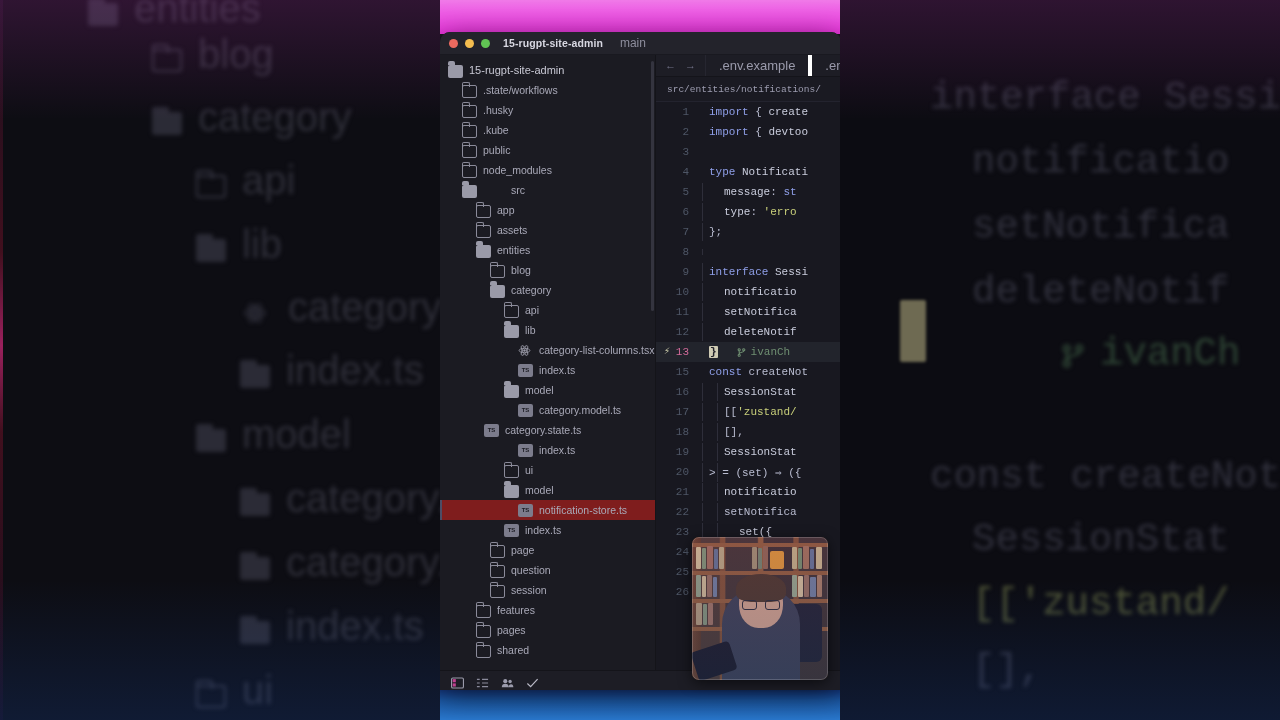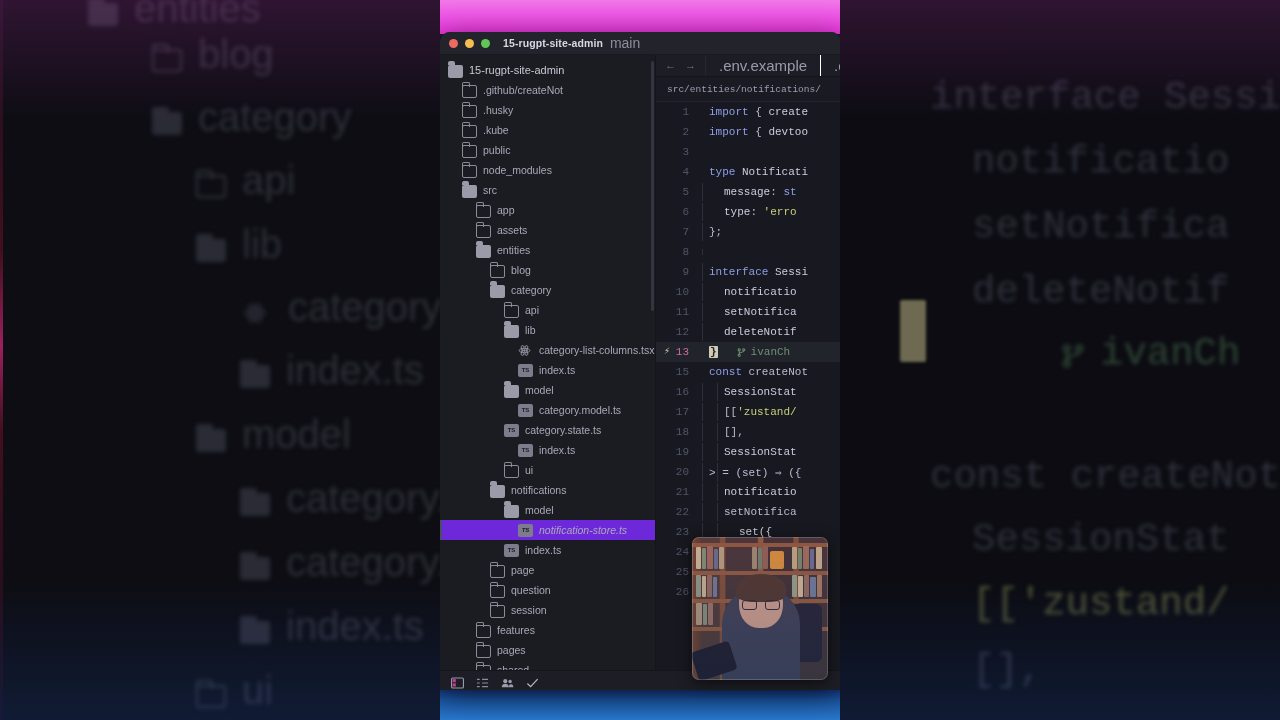--- a/index.html
+++ b/index.html
@@ -88,36 +88,36 @@
     height:23px; flex:0 0 23px; background:#23232b;
     display:flex; align-items:center; padding-left:9px; gap:7px;
     border-bottom:1px solid #191920;
   }
   .dot{ width:9px; height:9px; border-radius:50%; display:block; }
   .dot.r{ background:#ec6a5f; } .dot.y{ background:#f4bd4f; } .dot.g{ background:#61c554; }
   .title-proj{
     margin-left:6px; font-size:10.5px; color:#d8d8e2; font-weight:bold;
     letter-spacing:.1px;
   }
-  .title-branch{ font-size:14px; color:#8d8d9c; }
+  .title-branch{ margin-left:10px; font-size:12px; color:#8d8d9c; }
 
   .ide-body{ flex:1; display:flex; min-height:0; }
 
   
   .tree{
     width:216px; flex:0 0 216px; background:#1b1b22;
     padding-top:5px; overflow:hidden; position:relative;
     border-right:1px solid #141419;
   }
   .row{
     height:20px; display:flex; align-items:center;
     font-size:10.5px; color:#a9a9b8; white-space:nowrap;
     padding-right:4px; position:relative;
   }
-  .row.sel{ background:#6d28d9;font-style:italic; }
+  .row.sel{ background:#7f1d1d; }
   .row.sel:before{
     content:""; position:absolute; left:0; top:0; bottom:0; width:2px; background:#4c4d66;
   }
   .row.root{ color:#c8c8d4; font-size:11px; }
   .ic{ width:15px; height:13px; flex:0 0 15px; margin-right:6px; position:relative; }
   
   .ic.fo{ border:1.2px solid #8b8b9a; border-radius:2px; margin-top:2px; }
   .ic.fo:before{
     content:""; position:absolute; left:-1.2px; top:-4px; width:6px; height:4px;
     border:1.2px solid #8b8b9a; border-bottom:none; border-radius:2px 2px 0 0;
@@ -148,21 +148,21 @@
     height:22px; flex:0 0 22px; display:flex; align-items:stretch;
     background:#1d1d25; border-bottom:1px solid #14141a;
   }
   .navbtns{
     display:flex; align-items:center; gap:9px; padding:0 9px;
     border-right:1px solid #262630;
   }
   .arrow{ font-size:11px; color:#74748a; line-height:1; }
   .tab{
     display:flex; align-items:center; padding:0 13px;
-    font-size:15px; color:#9a9aab; border-right:1px solid #ffffff;
+    font-size:13px; color:#9a9aab; border-right:4px solid #ffffff;
     white-space:nowrap;
   }
   .breadcrumb{
     height:25px; flex:0 0 25px; display:flex; align-items:center;
     padding-left:11px; font-family:"Liberation Mono", monospace;
     font-size:9.5px; color:#9d9db0; white-space:nowrap; overflow:hidden;
     border-bottom:1px solid #23232e;
     background:#1a1a22;
   }
   .code{
@@ -352,39 +352,39 @@
       <div class="ide-body">
 
         <div class="tree">
           <div class="row root" style="padding-left:8px;">
             <span class="ic fc"></span>
             <span>15-rugpt-site-admin</span>
           </div>
           <div id="tree-rows">
               <div class="row" style="padding-left: 22px;">
                 <span class="ic fo"></span>
-                <span>.github/createNot</span>
+                <span>.state/workflows</span>
               </div>
               <div class="row" style="padding-left: 22px;">
                 <span class="ic fo"></span>
                 <span>.husky</span>
               </div>
               <div class="row" style="padding-left: 22px;">
                 <span class="ic fo"></span>
                 <span>.kube</span>
               </div>
               <div class="row" style="padding-left: 22px;">
                 <span class="ic fo"></span>
                 <span>public</span>
               </div>
               <div class="row" style="padding-left: 22px;">
                 <span class="ic fo"></span>
                 <span>node_modules</span>
               </div>
-              <div class="row" style="padding-left: 22px;">
+              <div class="row" style="padding-left: 22px; gap: 28px;">
                 <span class="ic fc"></span>
                 <span>src</span>
               </div>
               <div class="row" style="padding-left: 36px;">
                 <span class="ic fo"></span>
                 <span>app</span>
               </div>
               <div class="row" style="padding-left: 36px;">
                 <span class="ic fo"></span>
                 <span>assets</span>
@@ -425,35 +425,31 @@
                 <span>index.ts</span>
               </div>
               <div class="row" style="padding-left: 64px;">
                 <span class="ic fc"></span>
                 <span>model</span>
               </div>
               <div class="row" style="padding-left: 78px;">
                 <span class="ic ts">TS</span>
                 <span>category.model.ts</span>
               </div>
-              <div class="row" style="padding-left: 64px;">
+              <div class="row" style="padding-left: 44px;">
                 <span class="ic ts">TS</span>
                 <span>category.state.ts</span>
               </div>
               <div class="row" style="padding-left: 78px;">
                 <span class="ic ts">TS</span>
                 <span>index.ts</span>
               </div>
               <div class="row" style="padding-left: 64px;">
                 <span class="ic fo"></span>
                 <span>ui</span>
-              </div>
-              <div class="row" style="padding-left: 50px;">
-                <span class="ic fc"></span>
-                <span>notifications</span>
               </div>
               <div class="row" style="padding-left: 64px;">
                 <span class="ic fc"></span>
                 <span>model</span>
               </div>
               <div class="row sel" style="padding-left: 78px;">
                 <span class="ic ts">TS</span>
                 <span>notification-store.ts</span>
               </div>
               <div class="row" style="padding-left: 64px;">

